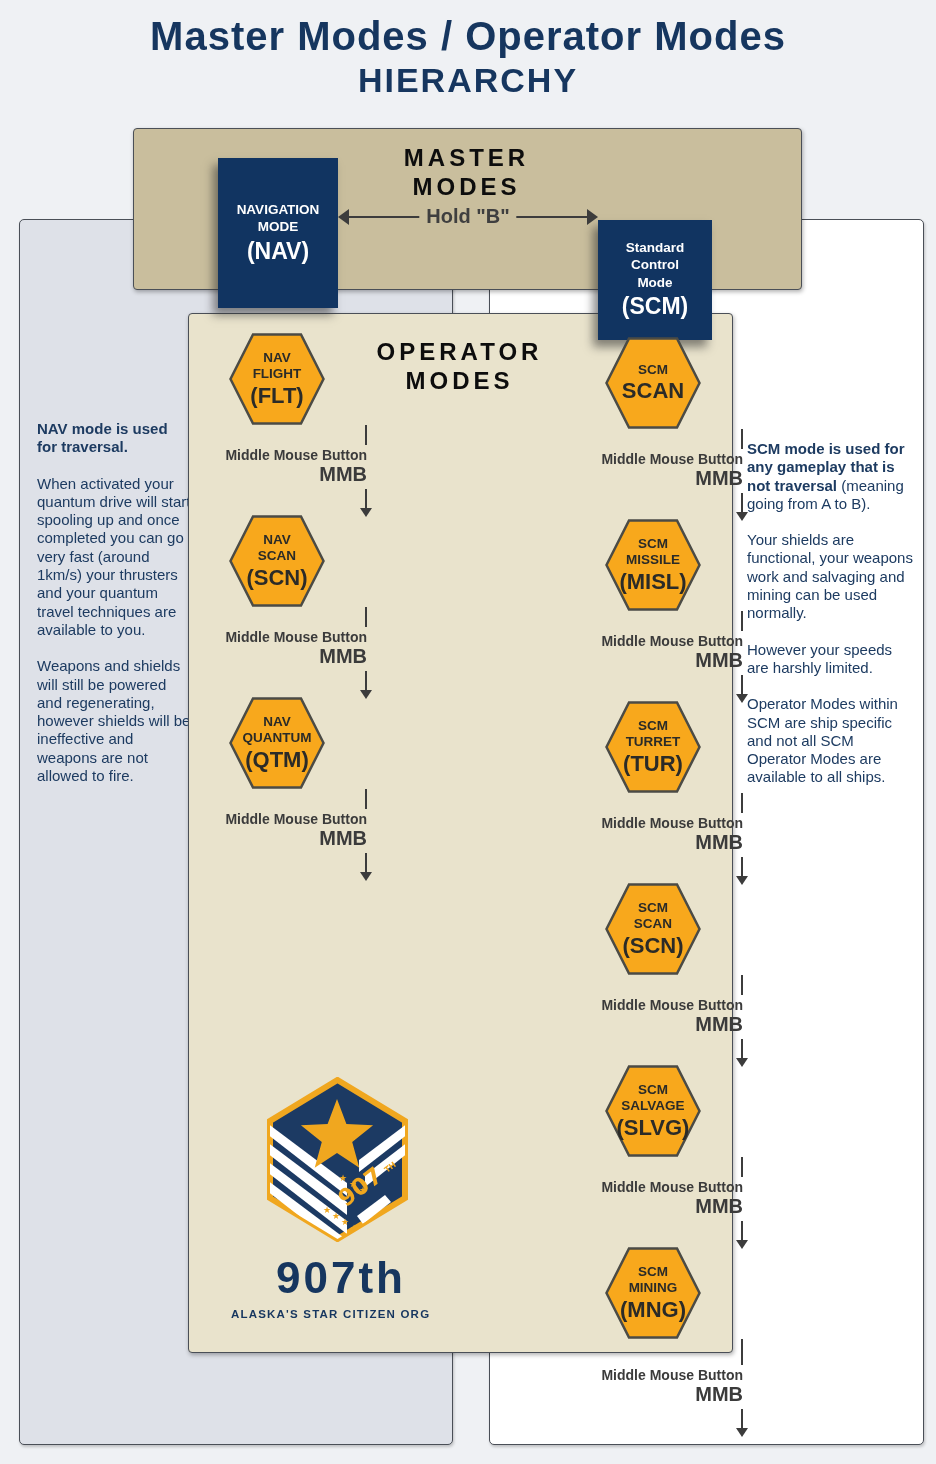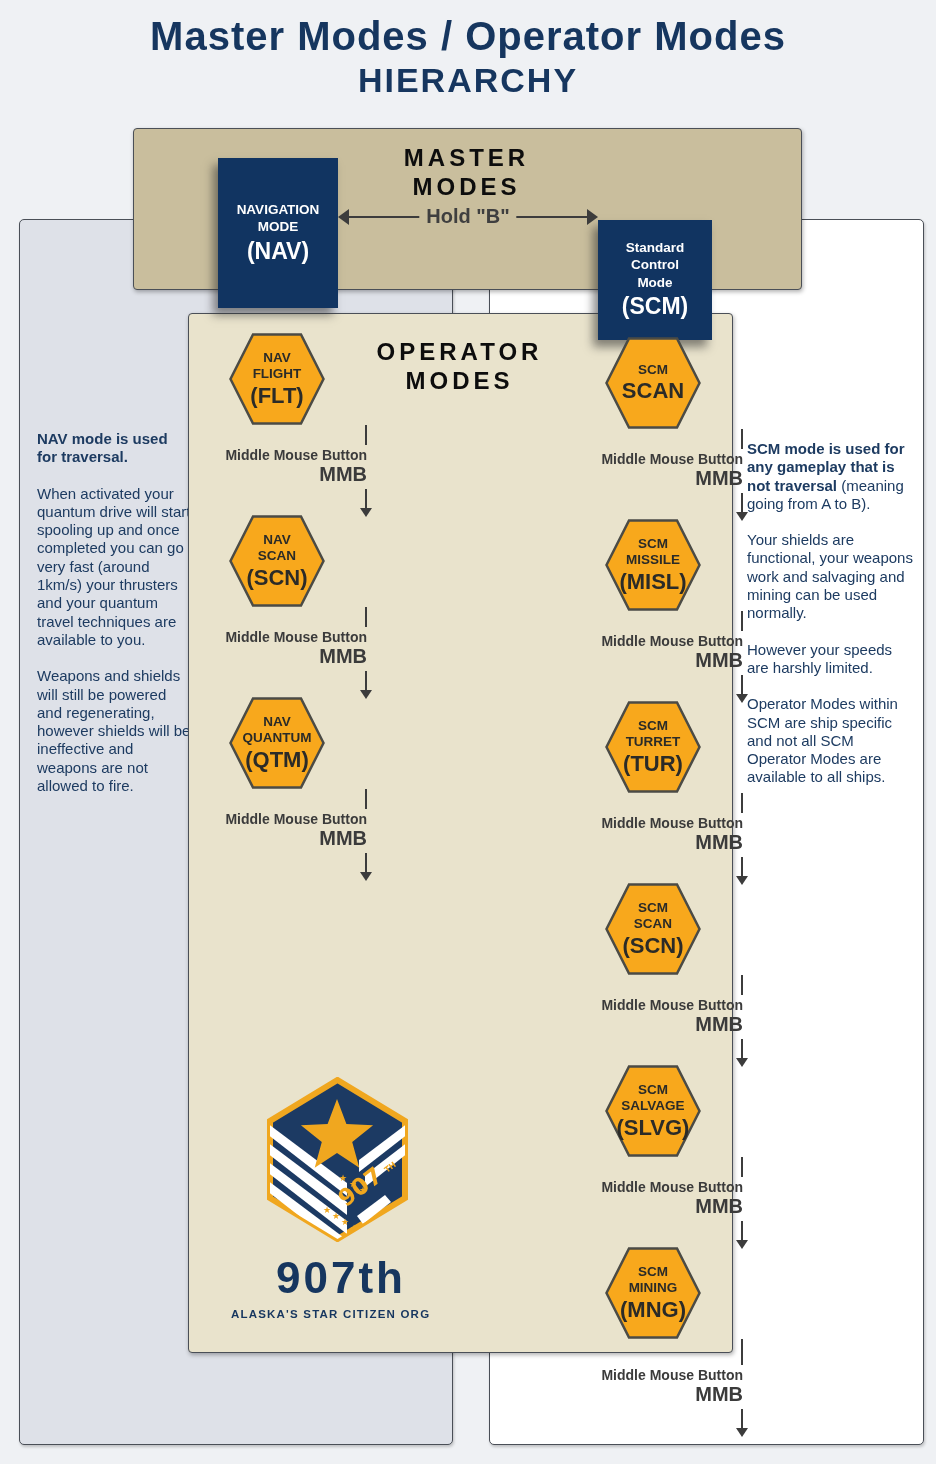--- a/index.html
+++ b/index.html
@@ -63,21 +63,21 @@
   .cline{width:2px;height:20px;background:#3C3C3C;}
   .mlab{font-size:14px;font-weight:bold;color:#3B3B3B;line-height:16px;margin-top:2px;white-space:nowrap;}
   .mabbr{font-size:20px;font-weight:bold;color:#3B3B3B;line-height:22px;}
   .carr{position:relative;width:2px;height:20px;background:#3C3C3C;margin-top:4px;}
   .carr::after{content:"";position:absolute;left:-5px;bottom:-8px;width:0;height:0;
                border-left:6px solid transparent;border-right:6px solid transparent;
                border-top:9px solid #3C3C3C;}
 
   
   .info{position:absolute;color:#1D3B61;font-size:15px;line-height:18.3px;z-index:2;}
-  #nav-info{left:37px;top:430px;width:154px;}
+  #nav-info{left:37px;top:420px;width:154px;}
   #scm-info{left:747px;top:440px;width:170px;}
   .info p{margin:0 0 18px 0;}
   .info .b{font-weight:bold;}
 
   
   #org-badge{position:absolute;left:267px;top:1077px;width:141px;height:165px;z-index:6;}
   #org-wordmark{position:absolute;left:241px;top:1252px;width:200px;text-align:center;
                 color:#16365F;font-size:44px;font-weight:bold;letter-spacing:3px;
                 line-height:52px;z-index:6;}
   #org-tagline{position:absolute;left:231px;top:1308px;width:220px;text-align:left;

